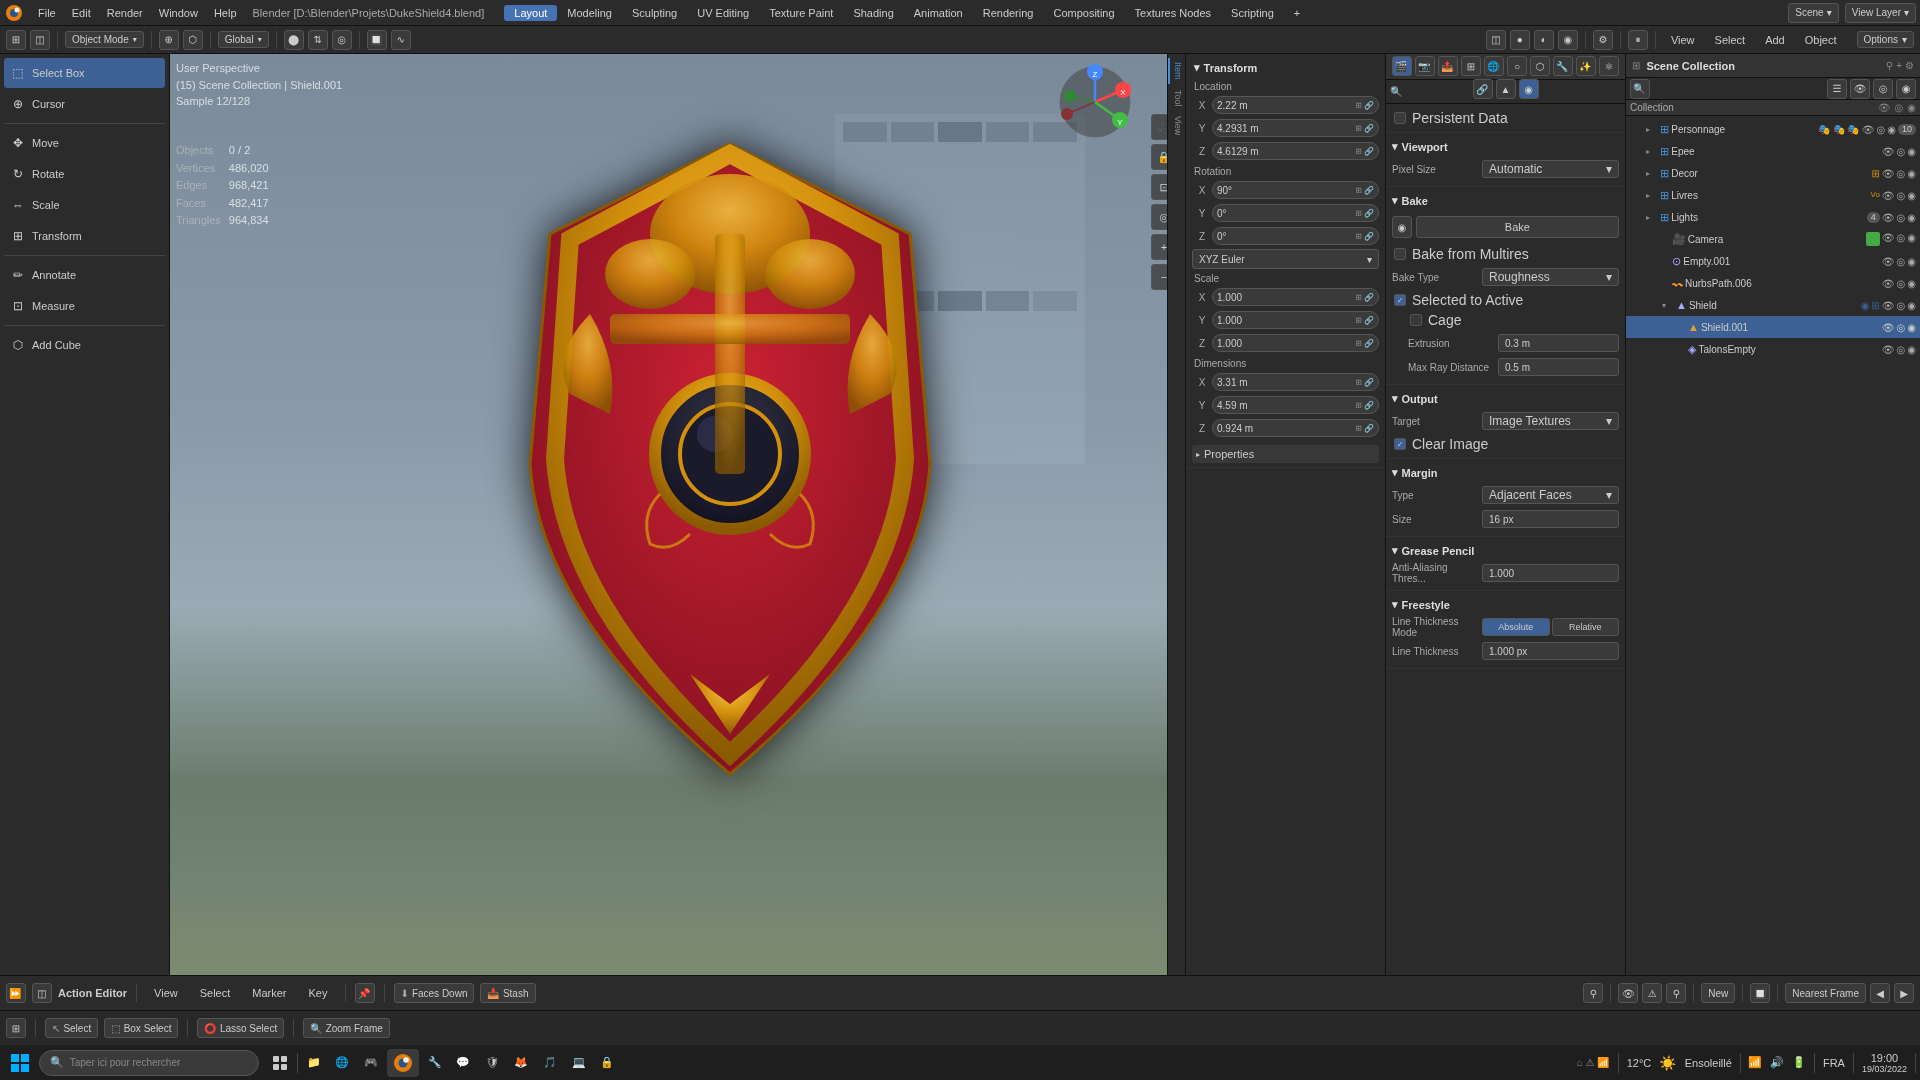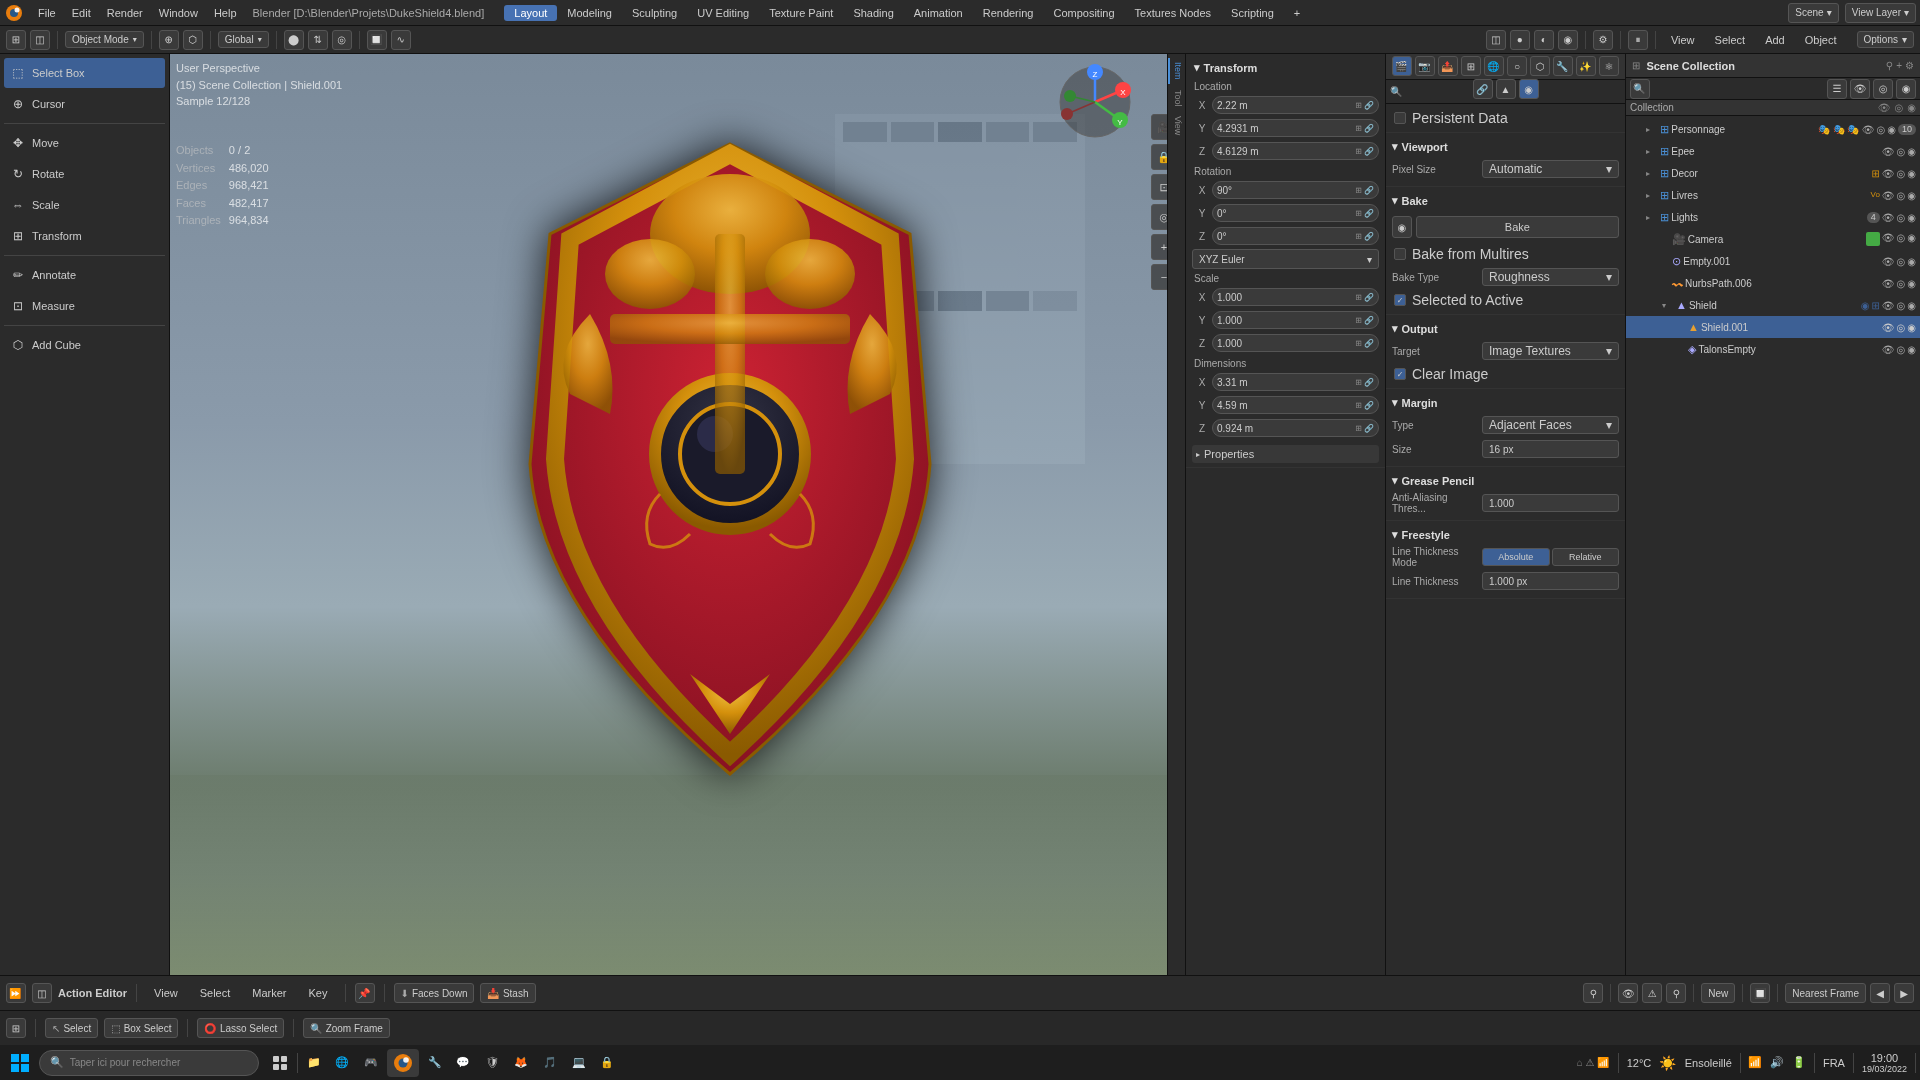--- a/index.html
+++ b/index.html
@@ -950,20 +950,38 @@
         <span class="bake-field-label">Bake Type</span>
         <div class="bake-dropdown">
           <span>Roughness</span>
             <span>▾</span>
         </div>
       </div>
       <div class="checkbox-row">
         <div class="checkbox">✓</div>
         <span class="label-text">Selected to Active</span>
       </div>
+      <div style="padding-left:16px;">
+        <div class="checkbox-row">
+          <div class="checkbox-unchecked"></div>
+          <span class="label-text">Cage</span>
+        </div>
+        <div class="bake-field-row">
+          <span class="bake-field-label">Extrusion</span>
+          <div class="bake-field-value">
+            <span>0.3 m</span>
+          </div>
+        </div>
+        <div class="bake-field-row">
+          <span class="bake-field-label">Max Ray Distance</span>
+          <div class="bake-field-value">
+            <span>0.5 m</span>
+          </div>
+        </div>
+      </div>
     </div>
 
     <div class="bake-section">
       <div class="bake-section-header">
         <span>▾</span>
         <span>Output</span>
       </div>
       <div class="bake-field-row">
         <span class="bake-field-label">Target</span>
         <div class="bake-dropdown">

